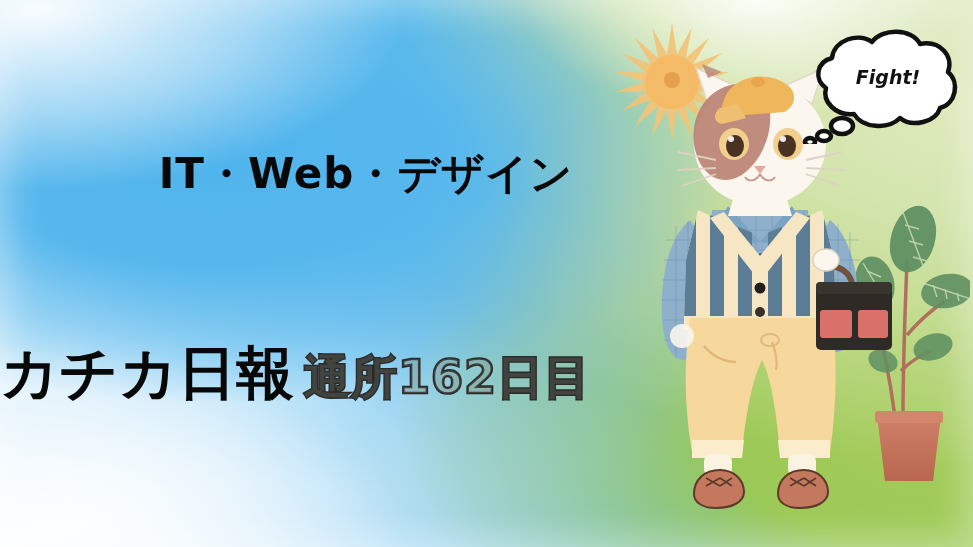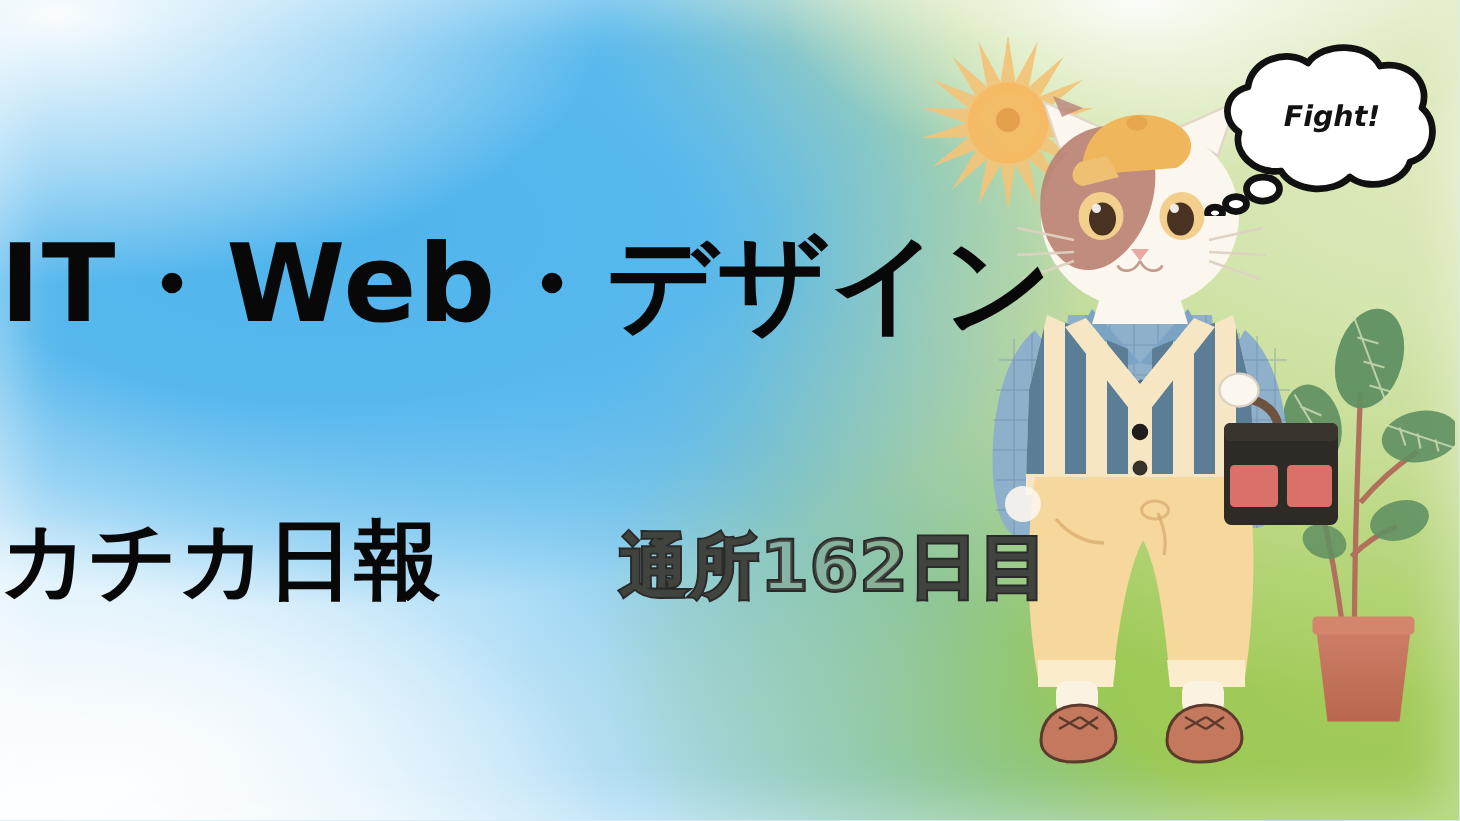--- a/index.html
+++ b/index.html
@@ -92,50 +92,52 @@
     left: 0;
     width: 700px;
     color: #080808;
     font-weight: 700;
     line-height: 1;
     white-space: nowrap;
     text-align: center;
   }
   .headline-1 {
     top: 153px;
-    font-size: 72px;
+    font-size: 42px;
     letter-spacing: 1px;
+    padding-left: 16px;
   }
   .headline-2 {
     top: 247px;
     font-size: 58px;
     letter-spacing: 0px;
   }
 
   .line-4 {
     position: absolute;
     left: 0;
     top: 344px;
     width: 700px;
     display: flex;
     align-items: baseline;
-    justify-content: space-between;
+    justify-content: flex-start;
     white-space: nowrap;
   }
   .line-4-main {
     font-size: 58px;
     font-weight: 700;
     color: #080808;
     line-height: 1;
     letter-spacing: 0px;
   }
   .line-4-count {
     font-size: 46px;
     font-weight: 700;
     line-height: 1;
+    margin-left: 10px;
     color: rgba(120,128,110,0.30);
     -webkit-text-stroke: 2.6px #2a2a2a;
     paint-order: stroke fill;
     letter-spacing: 1px;
   }
 
   
   .sun {
     position: absolute;
     left: 612px;

